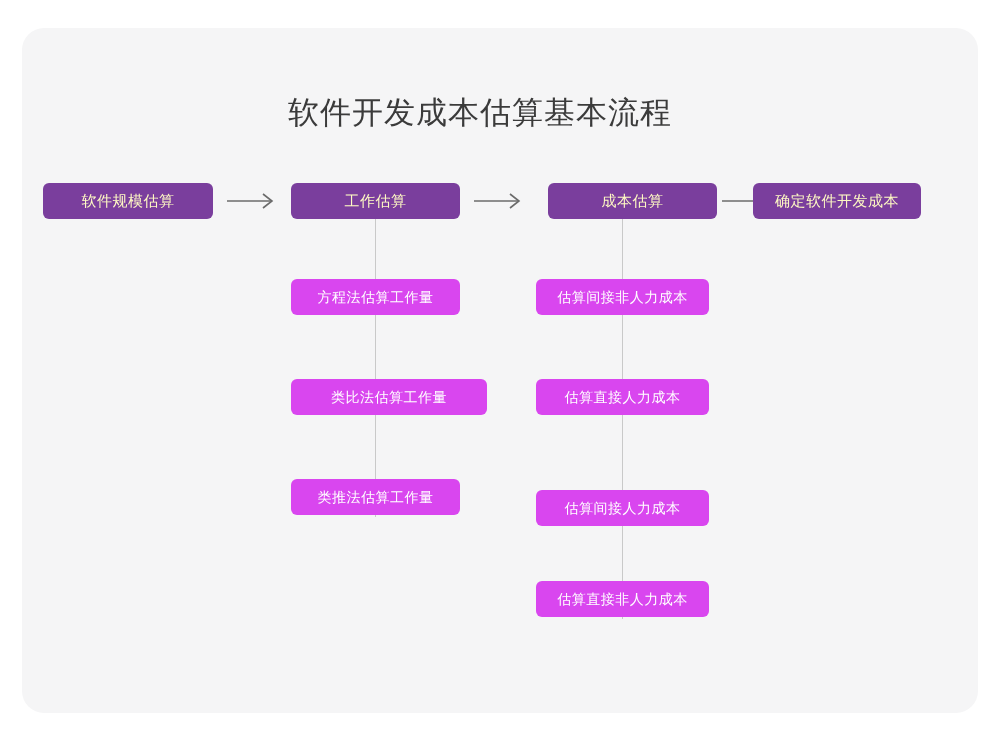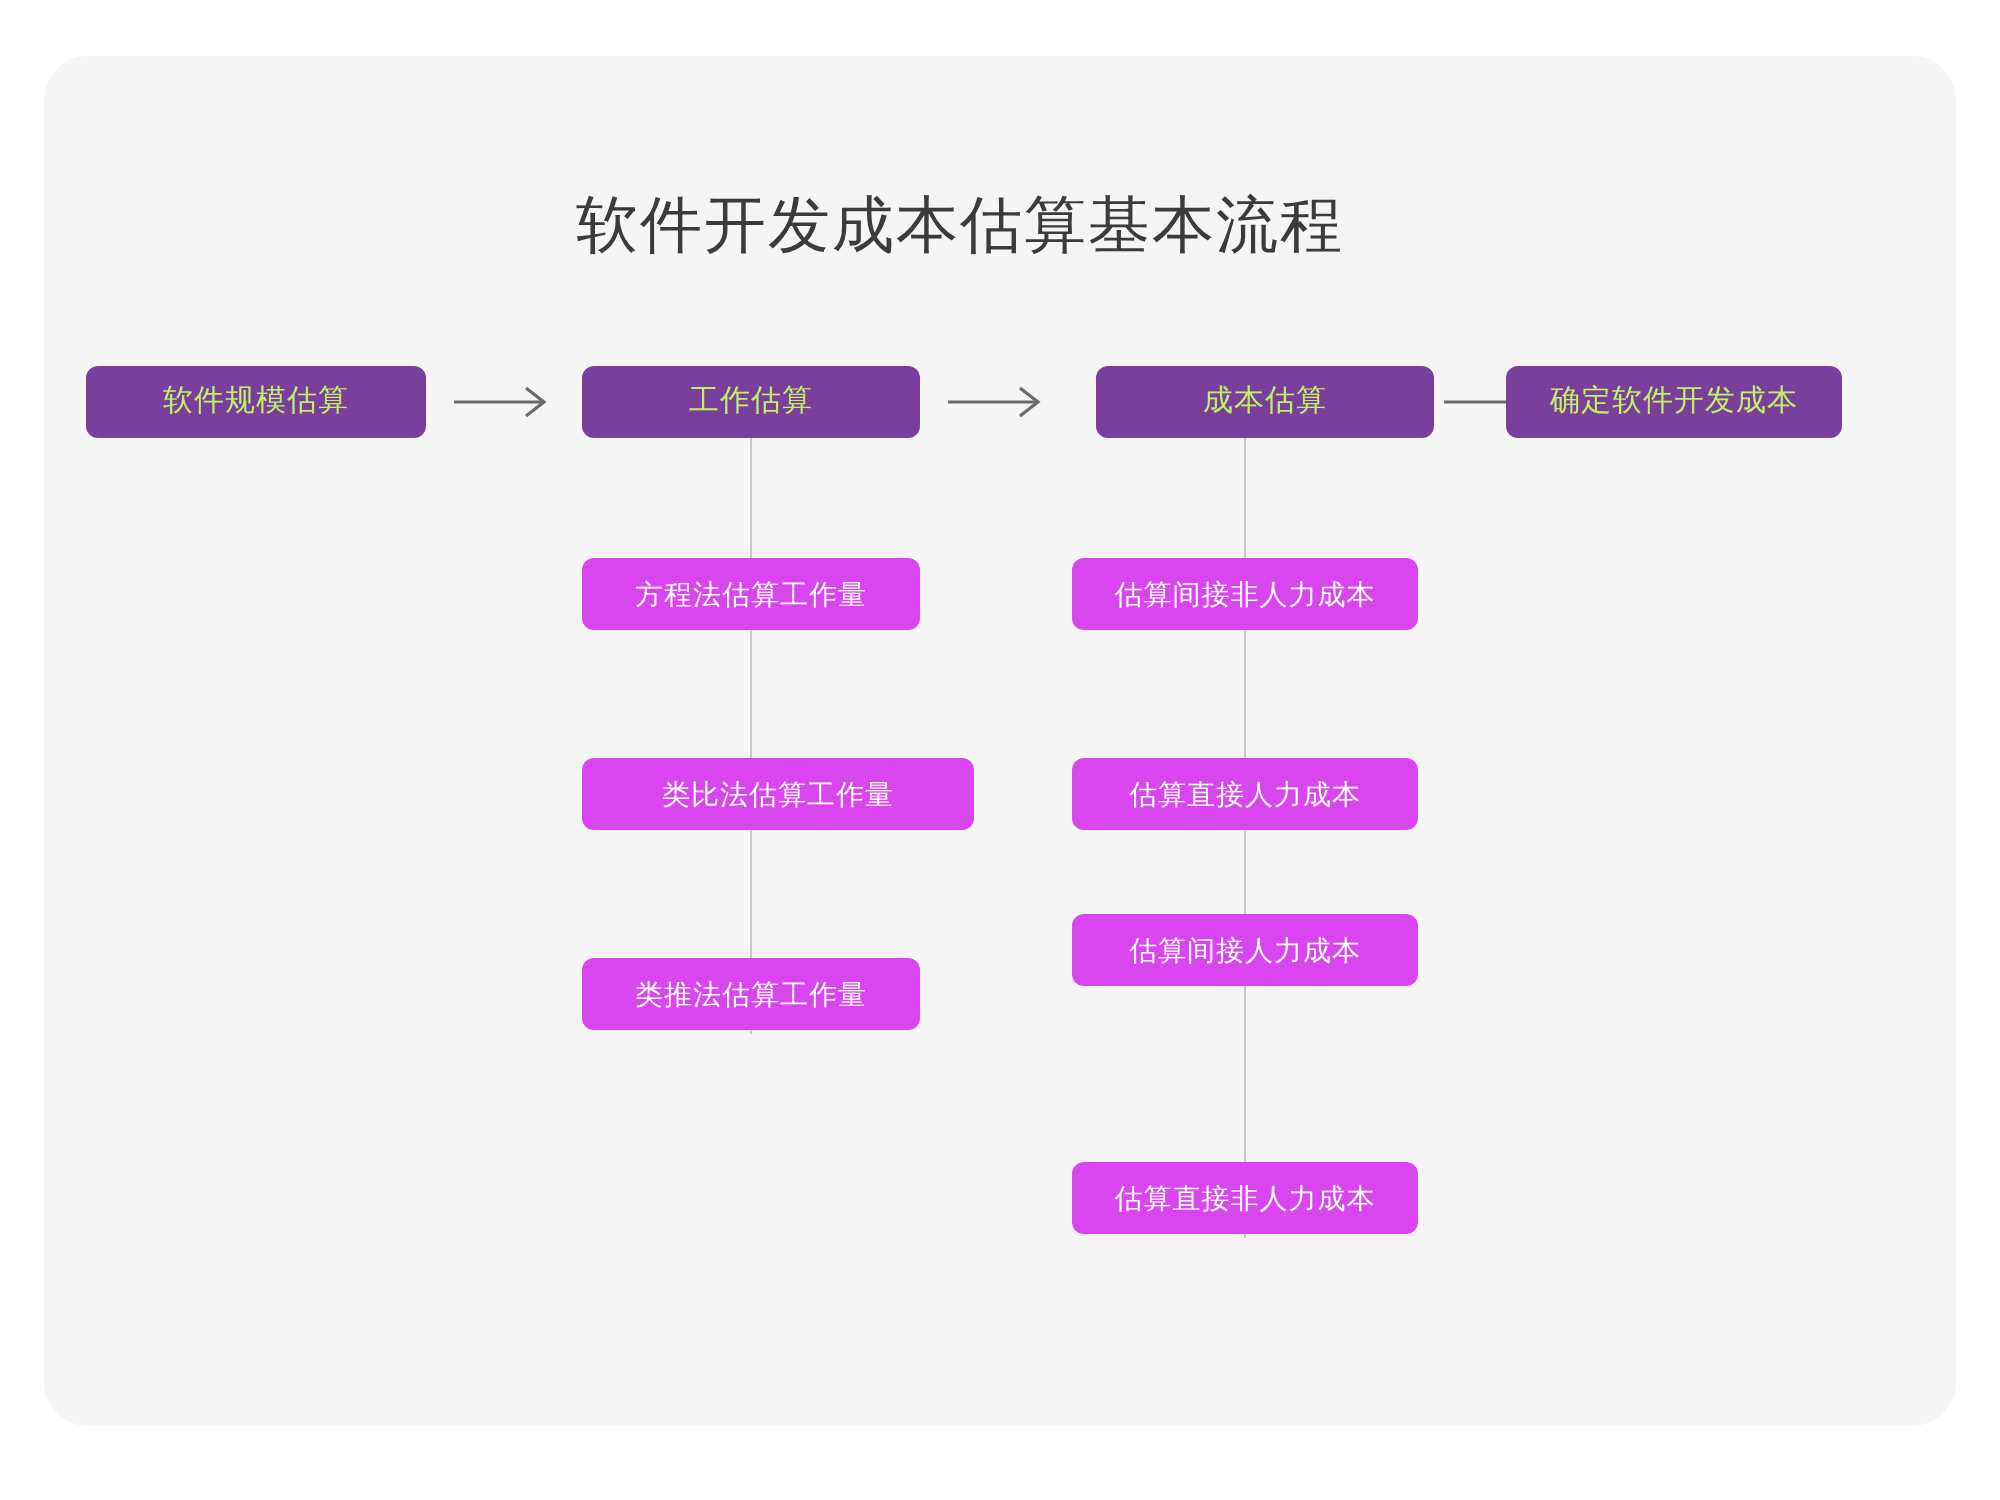--- a/index.html
+++ b/index.html
@@ -61,21 +61,21 @@
     width: 1px;
     background: #c9c9c9;
   }
 
   
   .node-primary {
     position: absolute;
     box-sizing: border-box;
     background: #7a3e9d;
     border-radius: 6px;
-    color: #bef264;
+    color: #fef9c3;
     font-size: 15px;
     line-height: 36px;
     height: 36px;
     text-align: center;
     white-space: nowrap;
     letter-spacing: 0.5px;
   }
 
   
   .node-secondary {
@@ -147,20 +147,20 @@
     <div class="node-secondary" style="left:291px; top:379px; width:196px;">类比法估算工作量</div>
 
     <div class="node-secondary" style="left:291px; top:479px; width:169px;">类推法估算工作量</div>
 
     <div class="node-primary" style="left:548px; top:183px; width:169px;">成本估算</div>
 
     <div class="node-secondary" style="left:536px; top:279px; width:173px;">估算间接非人力成本</div>
 
     <div class="node-secondary" style="left:536px; top:379px; width:173px;">估算直接人力成本</div>
 
-    <div class="node-secondary" style="left:536px; top:457px; width:173px;">估算间接人力成本</div>
+    <div class="node-secondary" style="left:536px; top:490px; width:173px;">估算间接人力成本</div>
 
     <div class="node-secondary" style="left:536px; top:581px; width:173px;">估算直接非人力成本</div>
 
     <div class="node-primary" style="left:753px; top:183px; width:168px;">确定软件开发成本</div>
 
   </div>
 </div>
 
 </body></html>

